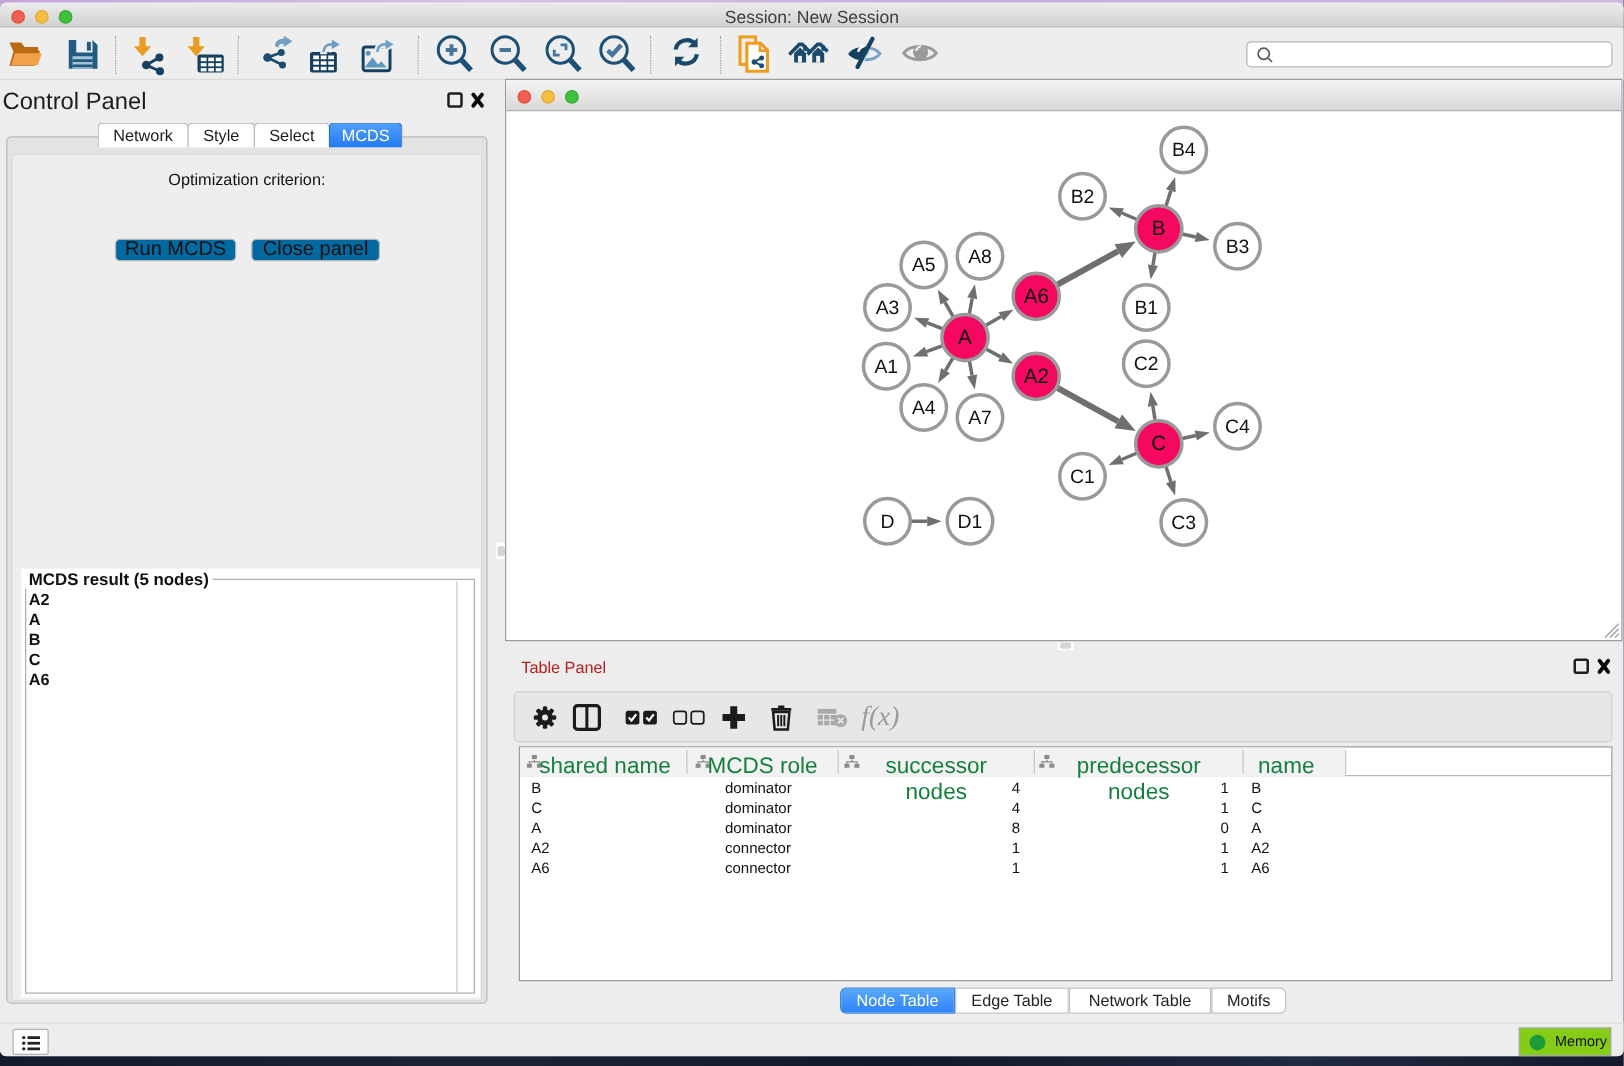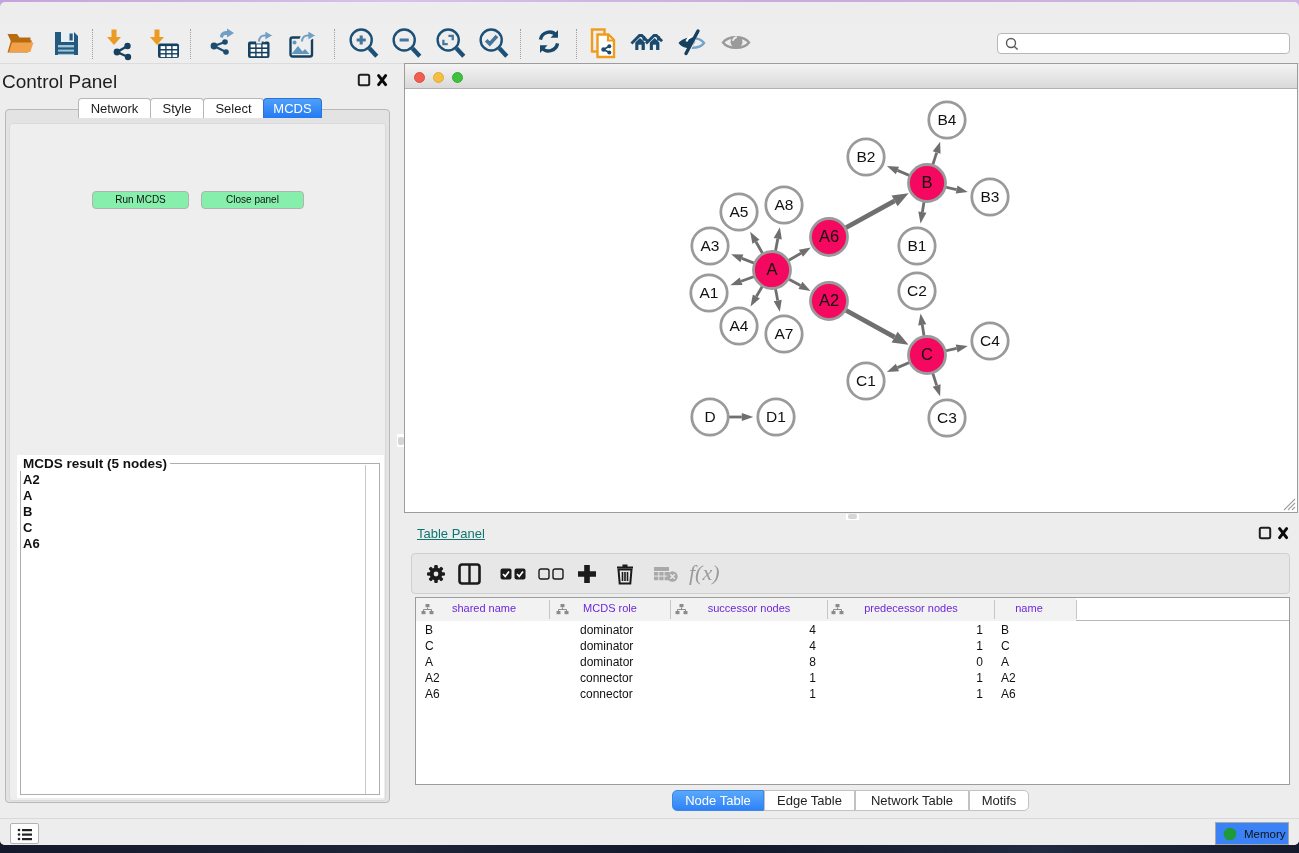--- a/index.html
+++ b/index.html
@@ -34,63 +34,69 @@
     background:#e3e3e3; border:1px solid #b9b9b9; border-radius:4px; }
   #cp-inner { position:absolute; left:3px; top:13px; width:377px; height:678px;
     background:#eeeeee; border:1px solid #dadada; border-radius:3px; }
   #optlabel { position:absolute; left:0px; top:12px; width:100%; text-align:center;
     font-size:13px; color:#111; }
   #combo { position:absolute; left:33px; top:34px; width:311px; height:21px; background:#fff;
     border:1px solid #ababab; border-radius:5px; font-size:13.5px; color:#111; line-height:19px;
     padding-left:12px; }
   #combo .stepper { position:absolute; right:-1px; top:-1px; width:22px; height:21px;
     background:linear-gradient(#66b1fc,#2173ee); border-radius:0 5px 5px 0; }
-  .btn { position:absolute; top:67px; height:18px; background:#86efac; border:1px solid #b2b2b2;
-    border-radius:4px; font-size:10px; color:#111; text-align:center; line-height:16px; }
+  .btn { position:absolute; top:67px; height:18px; background:#0369a1; border:1px solid #b2b2b2;
+    border-radius:4px; font-size:16px; color:#111; text-align:center; line-height:16px; }
   #mcdsbox { position:absolute; left:7px; top:331px; width:367px; height:343px; background:#fff;font-weight:bold; }
   #mcdsborder { position:absolute; left:3px; top:8px; width:360px; height:332px;
     border:1px solid #aeaeae; }
   #mcdslegend { position:absolute; left:3px; top:1px; font-size:13.5px; color:#111;
     background:#fff; padding:0 3px; }
   #mcdslist { position:absolute; left:6px; top:17px; font-size:13px; color:#111; line-height:16px; }
   #mcdsvline { position:absolute; left:348px; top:10px; width:0px; height:329px; border-left:1px solid #c9c9c9; }
   
   #netwin { position:absolute; left:404px; top:61px; width:894px; height:450px;
     background:#fff; border:1px solid #9c9c9c; }
   #nettitle { position:absolute; left:0; top:0; width:100%; height:25px;
     background:linear-gradient(#f4f4f4,#d9d9d9); border-bottom:1px solid #b2b2b2; }
   #nettitle .t { position:absolute; top:5px; width:100%; text-align:center; font-size:13px; color:#2b2b2b; }
   #graph { position:absolute; left:0px; top:26px; }
   
-  #tp-title { position:absolute; left:417px; top:524px; font-size:13px; color:#0f766e;text-decoration:underline; }
+  #tp-title { position:absolute; left:417px; top:524px; font-size:13px; color:#b91c1c; }
   #tp-toolbar { position:absolute; left:411px; top:551px; width:879px; height:41px;
     background:#e7e7e7; border:1px solid #d0d0d0; border-radius:4px; }
   #table { position:absolute; left:415px; top:595px; width:875px; height:188px;
     background:#fff; border:1px solid #9c9c9c; }
   #thead { position:absolute; left:0; top:0; width:100%; height:23px;
     border-bottom:1px solid #b7b7b7; }
   #theadbg { position:absolute; left:0; top:0; width:660px; height:23px; background:#f2f2f2; }
-  .th { position:absolute; top:4px; font-size:11px; color:#6d28d9; }
+  .th { position:absolute; top:4px; font-size:18px; color:#15803d; }
   .thsep { position:absolute; top:2px; height:19px; border-left:1px solid #c6c6c6; }
   .td { position:absolute; font-size:12px; color:#111; }
   
   .btab { position:absolute; top:788px; height:21px; background:#fff; border:1px solid #c2c2c2;
     font-size:13px; color:#222; text-align:center; line-height:20px; }
   .btab.sel { background:linear-gradient(#59a8fc,#2e82f7); color:#fff; border-color:#3e87e0; }
   
   #statusbar { position:absolute; left:0; top:816px; width:100%; height:27px; background:#ededed; border-top:1px solid #d9d9d9; }
   #listbtn { position:absolute; left:10px; top:821px; width:29px; height:21px; background:#fdfdfd;
     border:1px solid #b3b3b3; border-radius:2px; }
-  #membtn { position:absolute; left:1215px; top:820px; width:74px; height:23px; background:#3b82f6;
+  #membtn { position:absolute; left:1215px; top:820px; width:74px; height:23px; background:#84cc16;
     border:1px solid #a8a8a8; font-size:13px; color:#111; }
 </style>
 </head>
 <body>
 <div id="wallpaper-top"></div>
 <div id="appwin">
+  <div id="titlebar">
+    <div class="tl" style="left:9px;  background:#f15e52; border:0.5px solid #dd4f44;"></div>
+    <div class="tl" style="left:28px; background:#f6be40; border:0.5px solid #e2a93a;"></div>
+    <div class="tl" style="left:47px; background:#3ec23c; border:0.5px solid #35ab33;"></div>
+    <div class="t">Session: New Session</div>
+  </div>
   <div id="toolbar">
 
     <div class="tbsep" style="left:92px"></div>
     <div class="tbsep" style="left:190px"></div>
     <div class="tbsep" style="left:334px"></div>
     <div class="tbsep" style="left:520px"></div>
     <div class="tbsep" style="left:576px"></div>
     <div id="searchbox">
       <svg width="18" height="18" style="position:absolute;left:5px;top:1px">
         <circle cx="8" cy="8" r="4.5" fill="none" stroke="#5a5a5a" stroke-width="1.4"></circle>
@@ -271,20 +277,21 @@
 
   <div class="tabs">
     <div class="tab" style="left:78px; width:73px;">Network</div>
     <div class="tab" style="left:150px; width:54px;">Style</div>
     <div class="tab" style="left:203px; width:61px;">Select</div>
     <div class="tab sel" style="left:263px; width:59px;">MCDS</div>
   </div>
 
   <div id="cp-content">
     <div id="cp-inner">
+      <div id="optlabel">Optimization criterion:</div>
       <div class="btn" style="left:82px; width:97px;">Run MCDS</div>
       <div class="btn" style="left:191px; width:103px;">Close panel</div>
       <div id="mcdsbox">
         <div id="mcdsborder"></div>
         <div id="mcdslegend">MCDS result (5 nodes)</div>
         <div id="mcdsvline"></div>
         <div id="mcdslist">A2<br>A<br>B<br>C<br>A6</div>
       </div>
     </div>
   </div>

